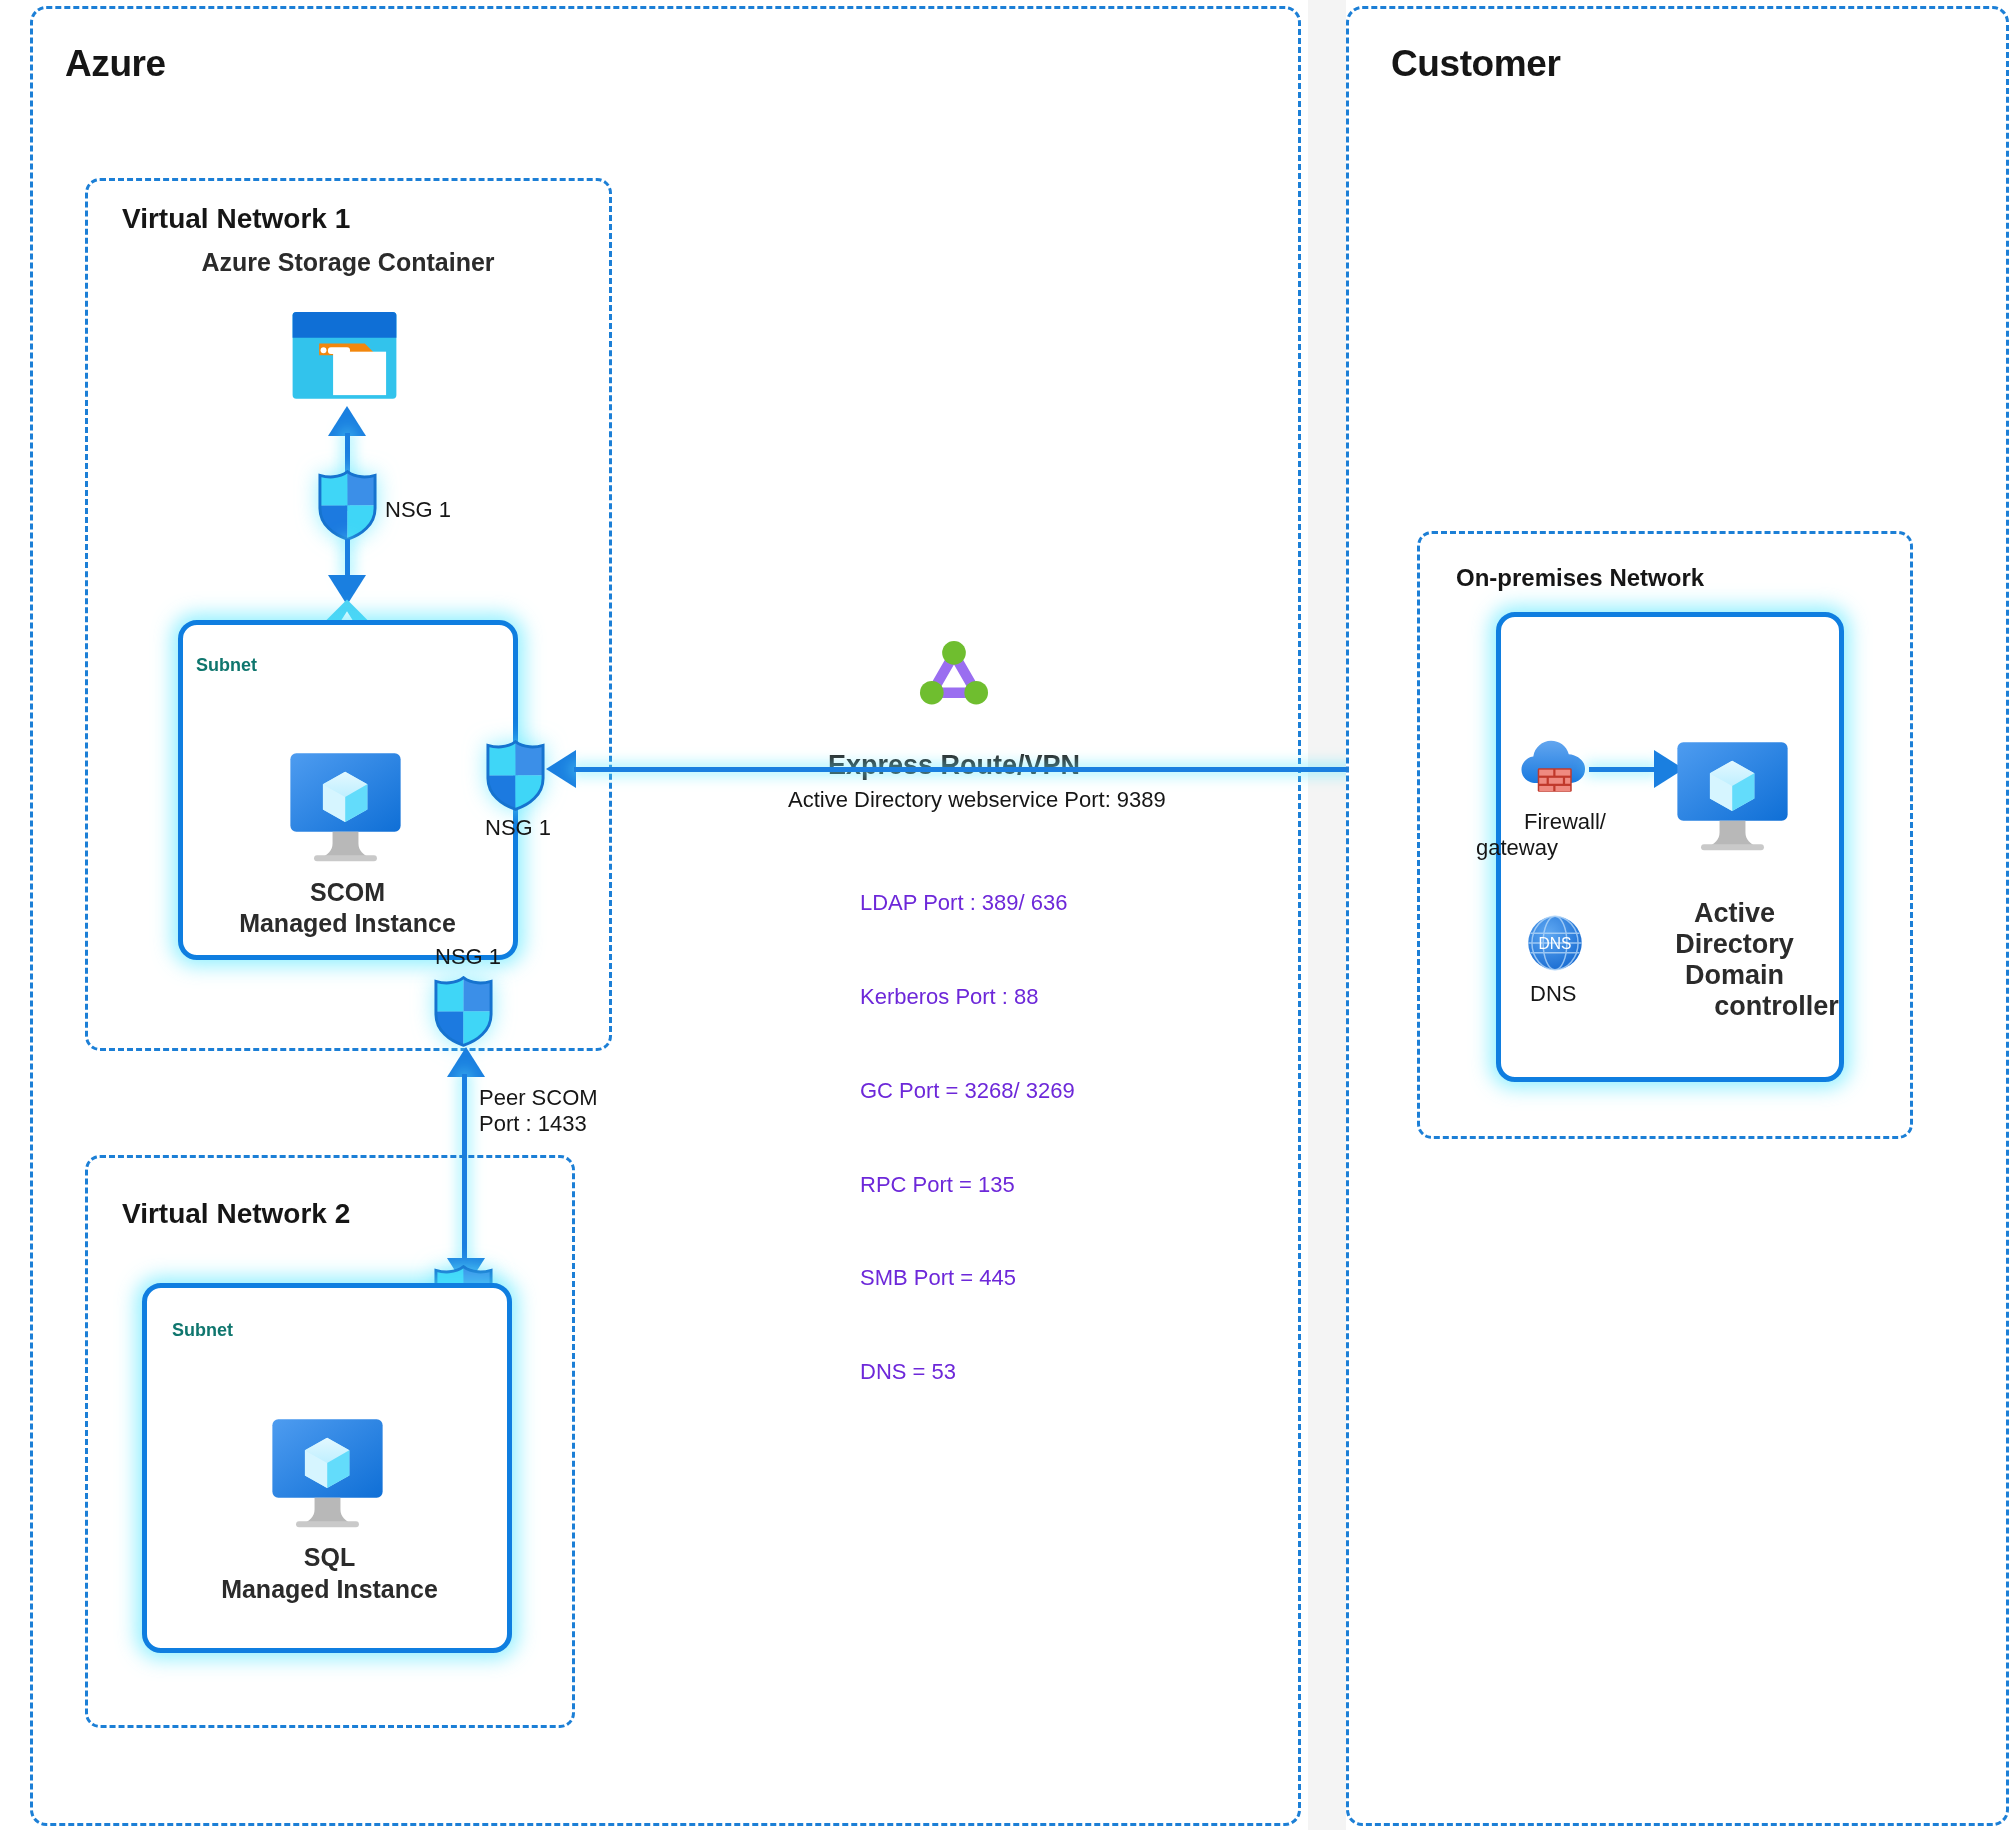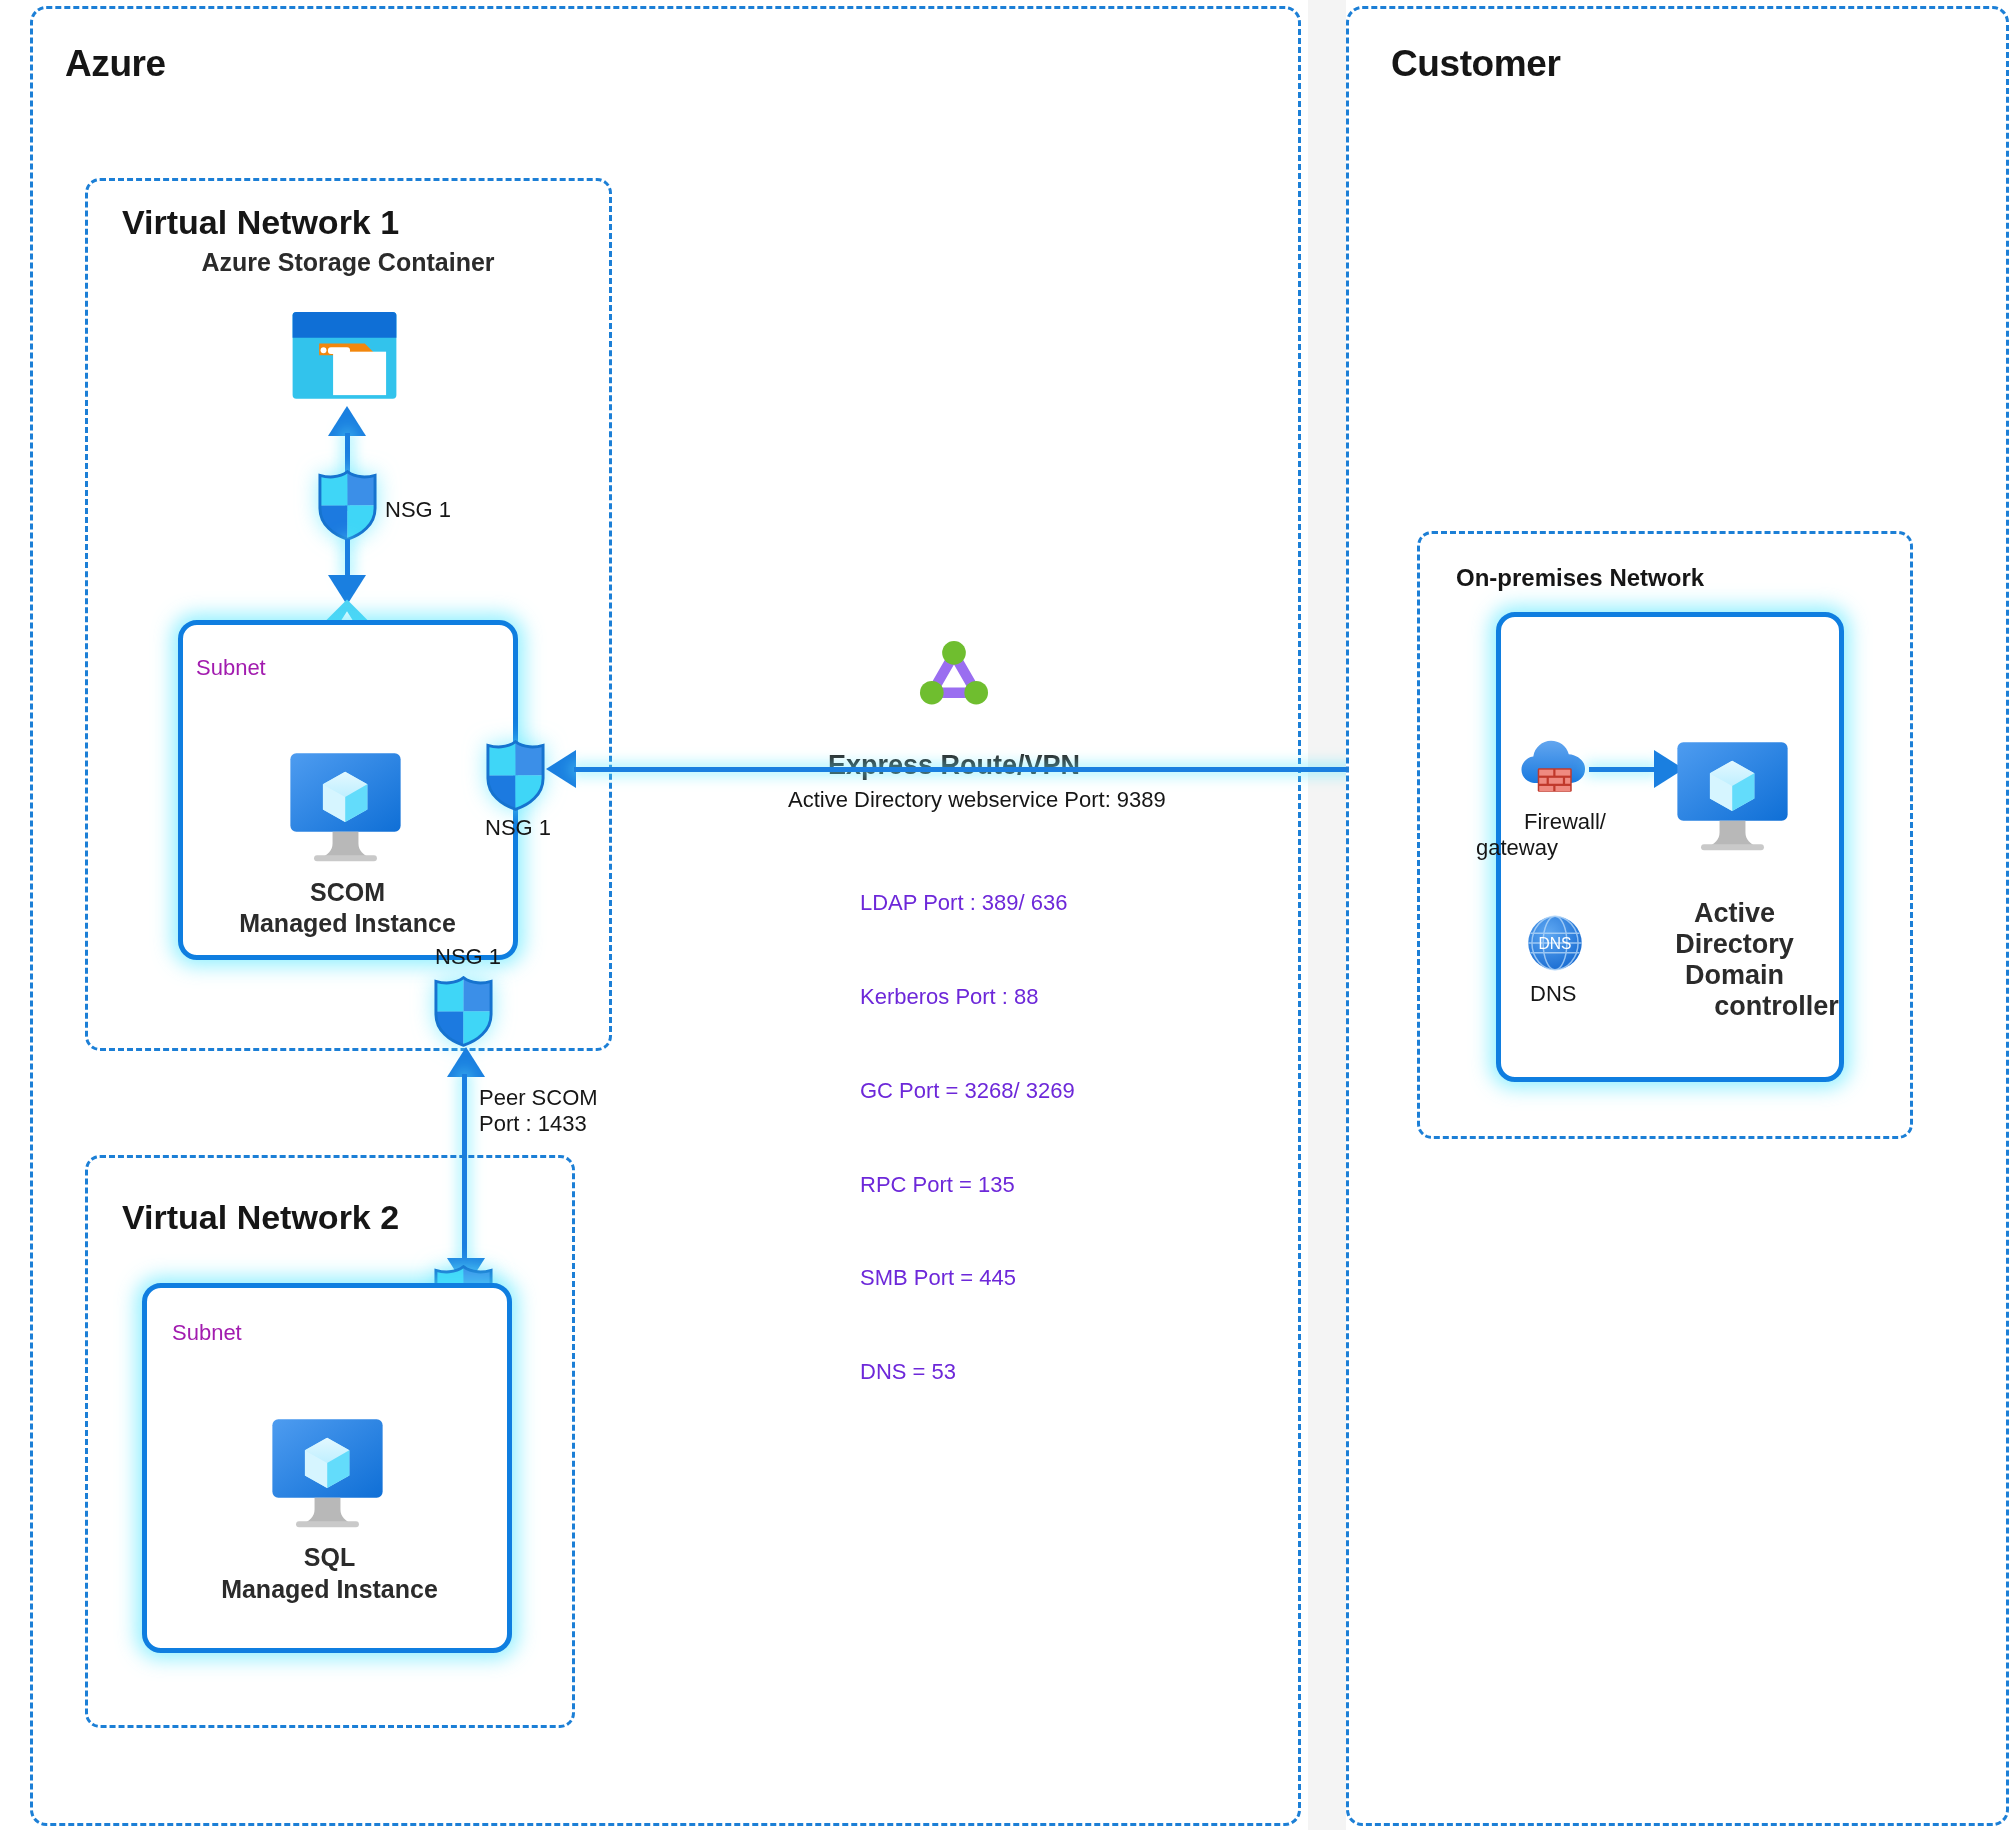--- a/index.html
+++ b/index.html
@@ -9,27 +9,27 @@
   
   .panel{position:absolute;border:3.7px dashed #1c7fd6;border-radius:16.3px;background:#fff;box-sizing:border-box;}
   #azure-panel{left:30px;top:6px;width:1271px;height:1820px;}
   #customer-panel{left:1346px;top:6px;width:663px;height:1820px;}
   .gutter{position:absolute;left:1308px;top:0;width:38px;height:1831px;background:#f4f4f4;}
 
   .panel-title{position:absolute;font-size:37px;font-weight:700;color:#161616;letter-spacing:-0.4px;}
 
   
   .vnet{position:absolute;border:3.7px dashed #1c7fd6;border-radius:15px;box-sizing:border-box;background:transparent;}
-  .vnet-title{position:absolute;font-size:34px;font-weight:700;color:#161616;}
+  .vnet-title{position:absolute;font-size:28px;font-weight:700;color:#161616;}
   .sub-title{position:absolute;font-size:24px;font-weight:700;color:#161616;}
 
   
   .subnet{position:absolute;border:5.2px solid #0f7ee0;border-radius:19px;box-sizing:border-box;
           background:#fff;box-shadow:0 0 19px 5.2px rgba(80,230,255,.62);}
-  .subnet-label{position:absolute;font-size:22px;font-weight:400;color:#a21caf;}
+  .subnet-label{position:absolute;font-size:18px;font-weight:700;color:#0f766e;}
 
   
   .lbl{position:absolute;font-size:22px;color:#161616;font-weight:400;line-height:1.28;white-space:nowrap;}
   .lbl-b{font-weight:700;}
   .caption{position:absolute;text-align:center;font-size:25px;font-weight:700;color:#2b2b2b;line-height:1.25;white-space:nowrap;}
   .caption-lg{font-size:27px;margin-top:28px;}
 
   
   .vline{position:absolute;width:5.2px;background:#1a7fe0;box-shadow:0 0 13.3px 3.7px rgba(100,235,255,.55);}
   .hline{position:absolute;height:5.2px;background:#1a7fe0;box-shadow:0 0 13.3px 3.7px rgba(100,235,255,.55);}

